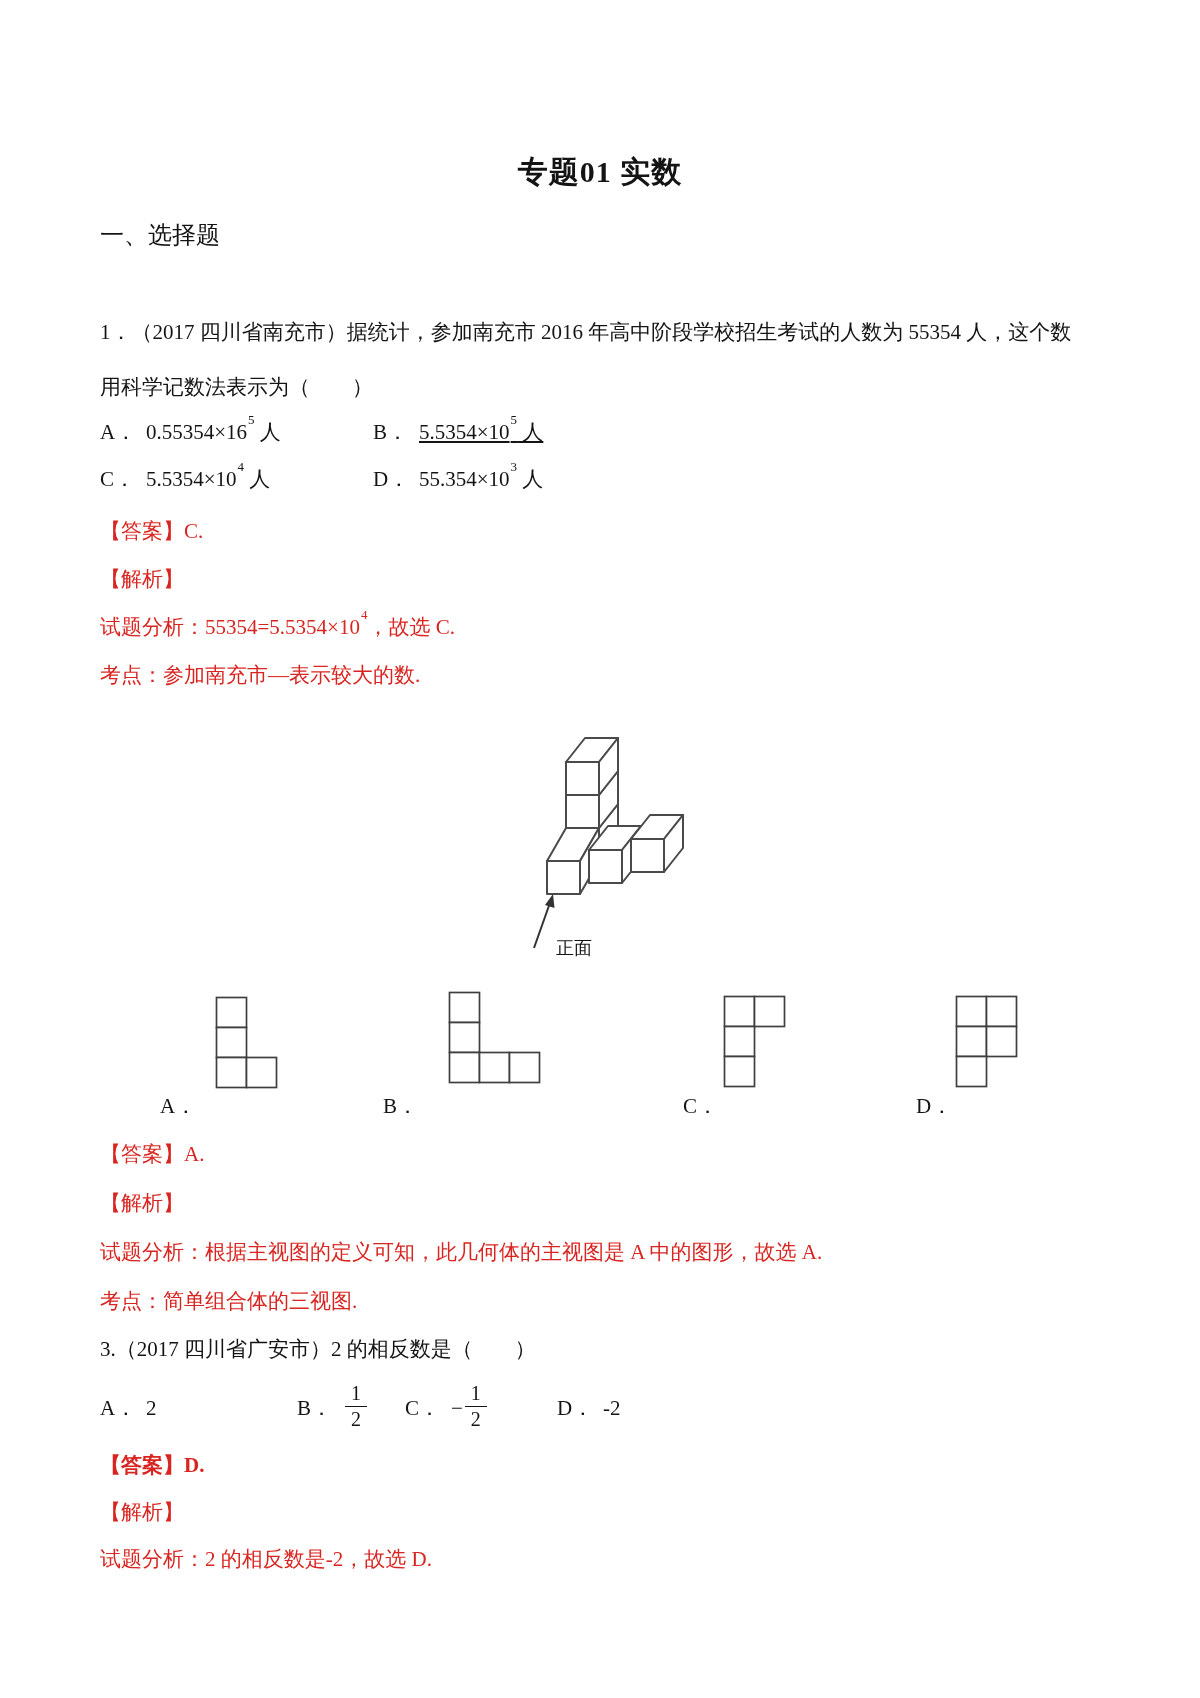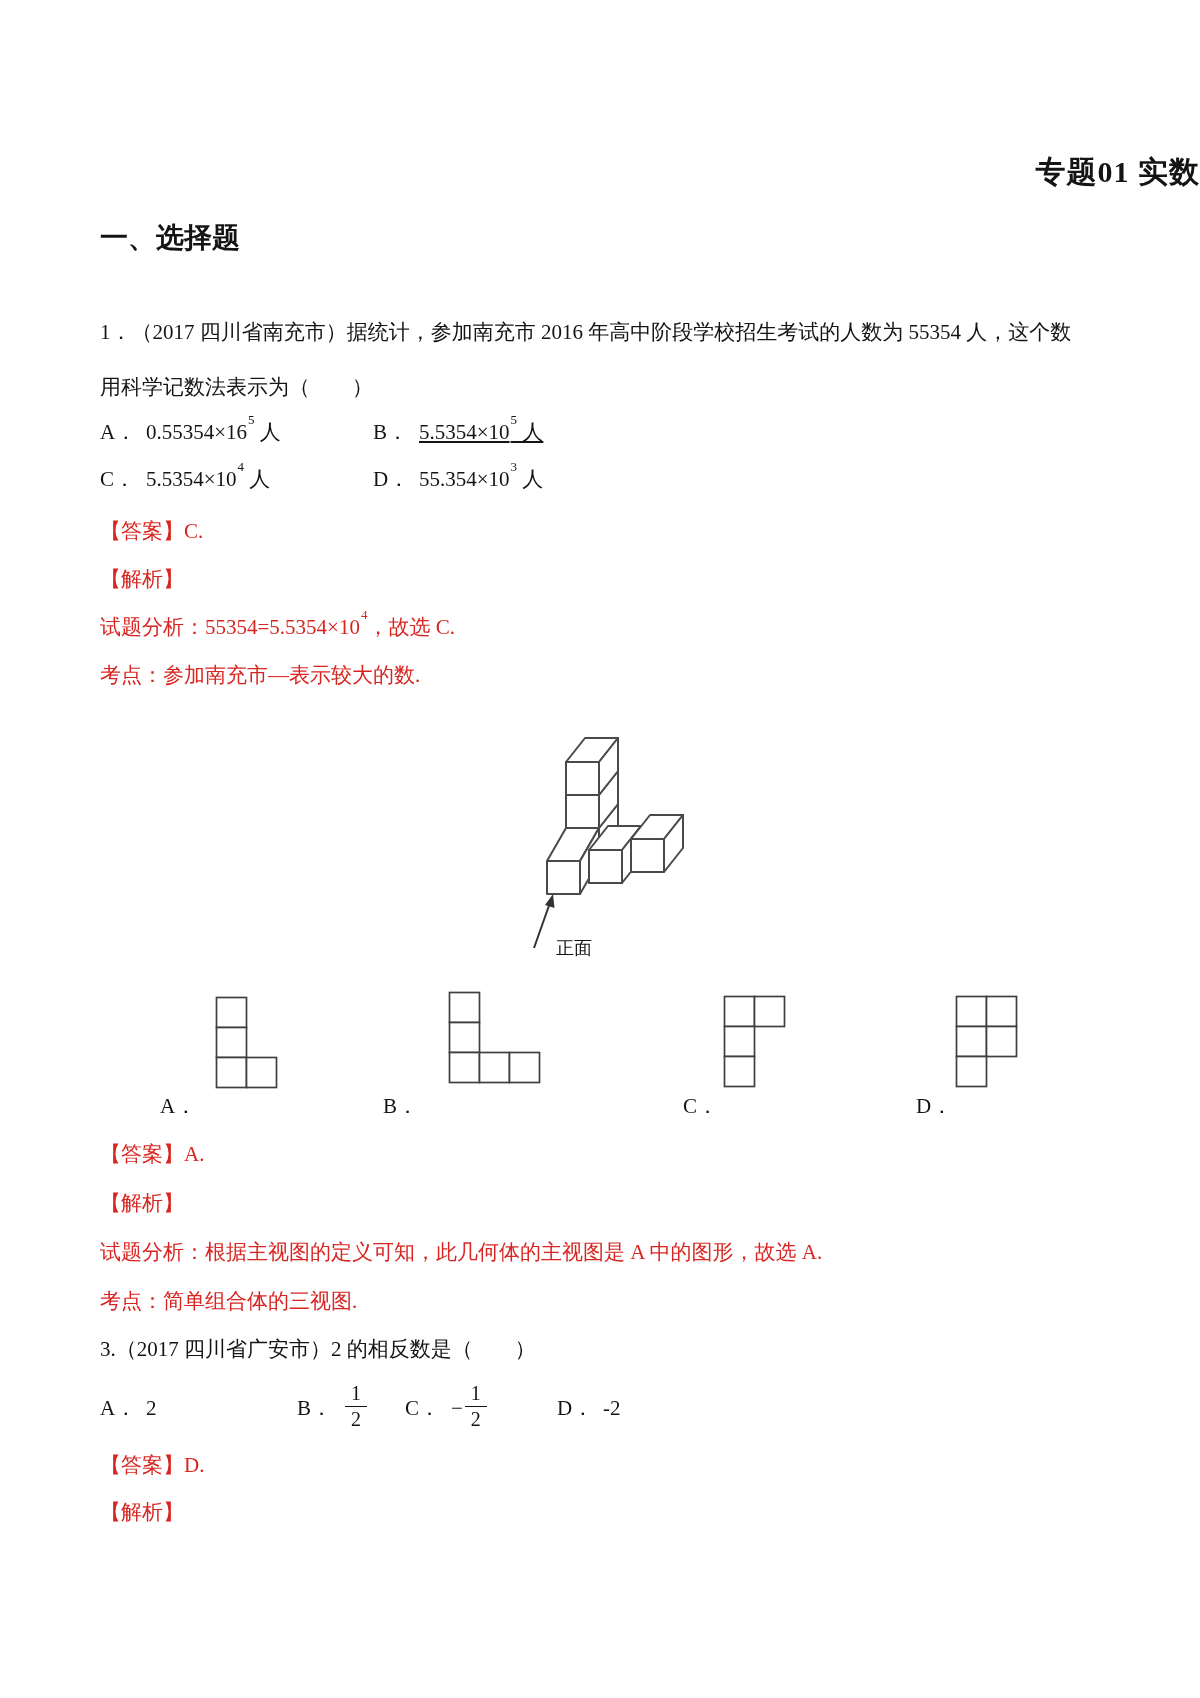--- a/index.html
+++ b/index.html
@@ -7,21 +7,21 @@
     position:relative;
     width:1200px;height:1698px;
     background:#ffffff;
     margin:0 auto;
     font-family:"Liberation Serif","DejaVu Serif",serif;
     color:#141414;
     overflow:hidden;
   }
   .abs{position:absolute;white-space:nowrap;}
   .title{width:1200px;text-align:center;font-size:30px;font-weight:bold;letter-spacing:1px;}
-  .heading{font-size:28px;font-weight:bold;}
+  .heading{font-size:24px;font-weight:normal;}
   .body-text{font-size:21px;margin-top:28px;}
   .red{color:var(--red,#d92521);}
   sup.exp{font-size:13px;position:relative;top:-0.55em;margin-left:1px;}
   .opt-label{display:inline-block;min-width:46px;}
   
   .frac{display:inline-block;vertical-align:middle;text-align:center;font-size:20px;line-height:1.05;margin:0 2px;position:relative;top:-2px;}
   .frac .num{display:block;padding:0 6px 2px 6px;}
   .frac .den{display:block;border-top:1.6px solid #141414;padding:2px 6px 0 6px;}
   .q3opt{display:flex;align-items:center;height:64px;}
   
@@ -29,21 +29,21 @@
   svg.cubes polygon, svg.cubes rect{fill:#ffffff;stroke:#4a4a4a;stroke-width:2;stroke-linejoin:round;}
   svg.cubes .arrow-line{stroke:#333;stroke-width:2;fill:none;}
   svg.cubes .arrow-head{fill:#333;stroke:none;}
   svg.cubes text{font-family:"Liberation Serif","DejaVu Serif",serif;font-size:18px;fill:#141414;}
 </style>
 </head>
 <body>
 
 <div class="page">
 
-  <div class="abs title" style="top:152px;left:0;text-align:right;">专题01 实数</div>
+  <div class="abs title" style="top:152px;left:0;">专题01 实数</div>
 
   <div class="abs heading" style="top:219px;left:100px;">一、选择题</div>
 
   <div class="abs body-text" style="top:290px;left:100px;">1．（2017 四川省南充市）据统计，参加南充市 2016 年高中阶段学校招生考试的人数为 55354 人，这个数</div>
   <div class="abs body-text" style="top:345px;left:100px;text-align:center;">用科学记数法表示为（　　）</div>
 
   <div class="abs body-text" style="top:390px;left:100px;">
     <span class="opt-label">A．</span><span>0.55354×16</span><sup class="exp">5</sup><span> 人</span>
   </div>
   <div class="abs body-text" style="top:390px;left:373px;text-decoration:underline;">
@@ -160,18 +160,19 @@
       <span class="frac">
         <span class="num">1</span>
         <span class="den">2</span>
       </span>
   </div>
   <div class="abs body-text q3opt" style="top:1348px;left:557px;">
     <span class="opt-label">D．</span>
       <span>-2</span>
   </div>
 
-  <div class="abs body-text red" style="top:1423px;left:100px;">
+  <div class="abs body-text red" style="top:1423px;left:100px;font-weight:bold;">
     <span>【答案】</span><span>D.</span>
   </div>
   <div class="abs body-text red" style="top:1470px;left:100px;">【解析】</div>
+  <div class="abs body-text red" style="top:1517px;left:100px;">试题分析：2 的相反数是-2，故选 D.</div>
 
 </div>
 
 </body></html>

